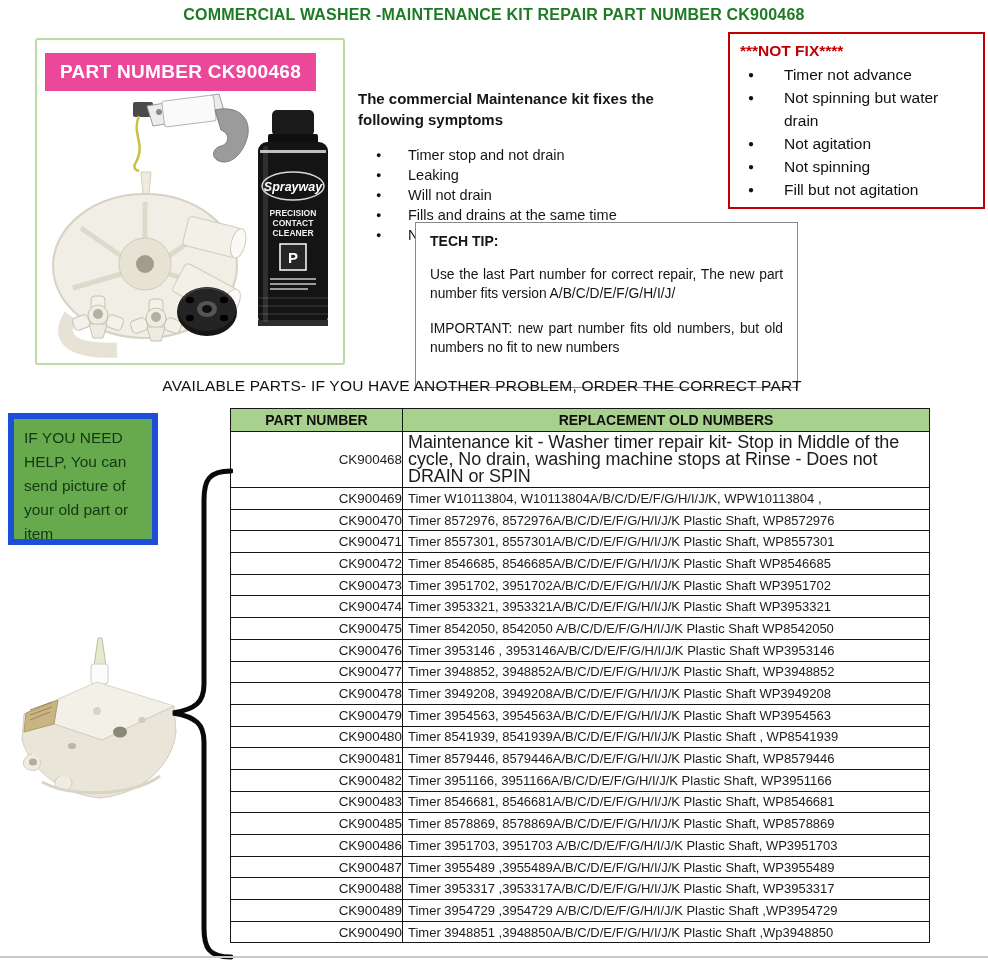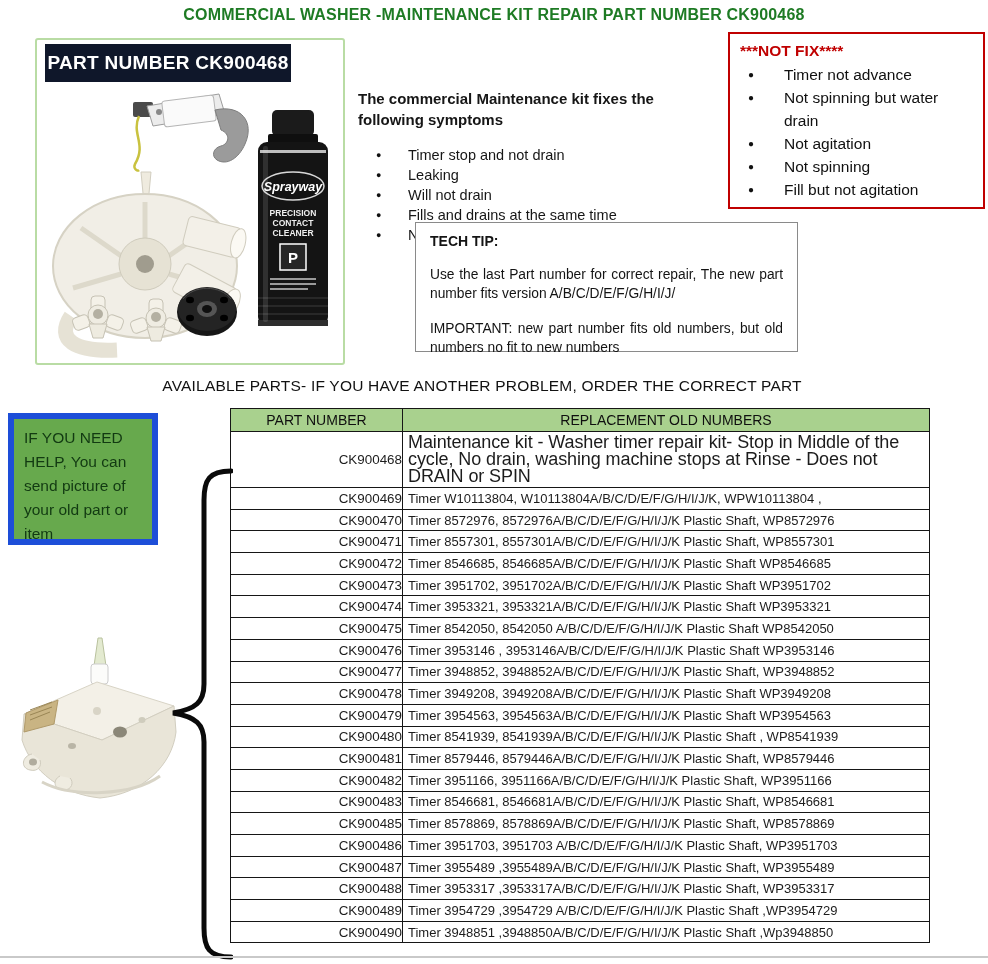--- a/index.html
+++ b/index.html
@@ -15,22 +15,22 @@
     top:6px;left:0;width:988px;text-align:center;
     font-size:16px;font-weight:bold;color:#1e7b24;letter-spacing:.2px;
   }
 
   
   .kit-box{
     left:35px;top:38px;width:306px;height:323px;
     border:2px solid #b9dca4;border-radius:3px;background:#fff;
   }
   .kit-header{
-    position:absolute;left:8px;top:4px;width:246px;height:38px;
-    background:#0f172a;color:#ffffff;font-weight:bold;font-size:19px;
+    position:absolute;left:8px;top:13px;width:271px;height:38px;
+    background:#ec4899;color:#ffffff;font-weight:bold;font-size:19px;
     display:flex;align-items:center;justify-content:center;letter-spacing:.3px;
   }
   .kit-art{position:absolute;left:0;top:0;width:306px;height:323px;}
 
   
   .symptoms{left:358px;top:40px;width:335px;margin-top:48px;}
   .symptoms-heading{font-size:15px;font-weight:bold;line-height:21px;width:322px;color:#161616;}
   .bullets{margin-top:15px;}
   .bullet-row{display:flex;align-items:flex-start;}
   .bullet-row .dot{flex:0 0 14px;margin-left:18px;margin-right:18px;font-size:9px;line-height:20px;color:#111;}
@@ -41,21 +41,21 @@
     left:728px;top:32px;width:253px;height:173px;
     border:2px solid #c00000;background:#fff;
   }
   .not-fix-title{color:#c00000;font-weight:bold;font-size:15.5px;margin:8px 0 3px 10px;}
   .nf-row{display:flex;align-items:flex-start;}
   .nf-row .dot{flex:0 0 12px;margin-left:18px;margin-right:24px;font-size:10px;line-height:23px;color:#111;}
   .nf-row .bullet-text{font-size:15.5px;line-height:23px;max-width:182px;color:#101010;}
 
   
   .tech-tip{
-    left:415px;top:222px;width:383px;height:130px;box-sizing:border-box;
+    left:415px;top:222px;width:383px;height:166px;box-sizing:border-box;
     border:1.5px solid #8a8a8a;background:#fff;padding:10px 14px;
   }
   .tech-tip-title{font-size:14px;font-weight:bold;color:#141414;}
   .tech-tip p{margin:16px 0 0 0;font-size:13.8px;line-height:19px;text-align:justify;color:#141414;}
 
   
   .section-heading{
     top:377px;left:0;width:964px;text-align:center;
     font-size:15.5px;color:#121212;letter-spacing:.2px;
   }
@@ -67,21 +67,21 @@
     padding:7px 20px 0 10px;font-size:15.5px;line-height:24px;color:#123a12;
   }
 
   
   .parts-table{
     position:absolute;left:230px;top:408px;width:700px;
     border-collapse:collapse;table-layout:fixed;background:#fff;
   }
   .parts-table th,.parts-table td{border:1.5px solid #161616;overflow:hidden;}
   .parts-table th{
-    background:#a9d18e;font-size:14px;font-weight:normal;height:20px;
+    background:#a9d18e;font-size:14px;font-weight:bold;height:20px;
     padding:1px 0;color:#0f0f0f;
   }
   .parts-table td.pn{text-align:right;font-size:13.4px;color:#1c1c1c;padding:0;}
   .parts-table td.desc{
     font-size:13px;color:#1c1c1c;padding:0 4px 0 5px;
     white-space:nowrap;line-height:15px;
   }
   .parts-table tbody tr{height:21.7px;}
   .parts-table tbody tr:nth-of-type(1) td.desc{
     white-space:normal;font-size:18px;line-height:17px;

